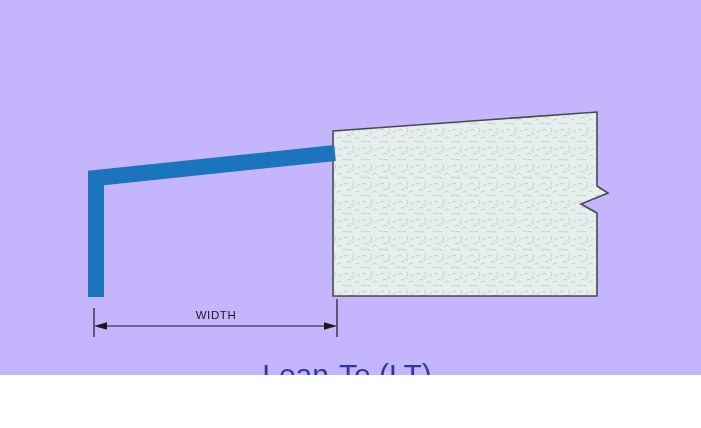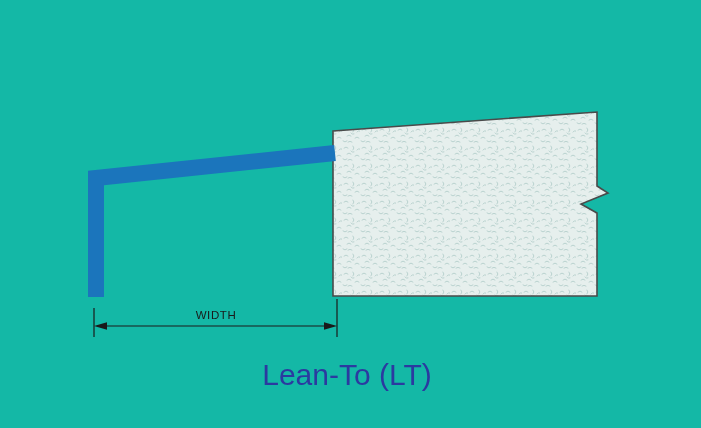--- a/index.html
+++ b/index.html
@@ -3,22 +3,22 @@
 <meta charset="utf-8">
 <style>
   html, body {
     margin: 0;
     padding: 0;
     background: #ffffff;
   }
   .canvas {
     position: relative;
     width: 701px;
-    height: 428px;
-    background: #14b8a6;
+    height: 375px;
+    background: #c4b5fd;
     overflow: hidden;
     font-family: "Liberation Sans", "DejaVu Sans", sans-serif;
   }
   svg { display: block; }
   .width-label {
     font-family: "Liberation Sans", "DejaVu Sans", sans-serif;
     font-size: 11.5px;
     letter-spacing: 0.6px;
   }
   .title-label {

